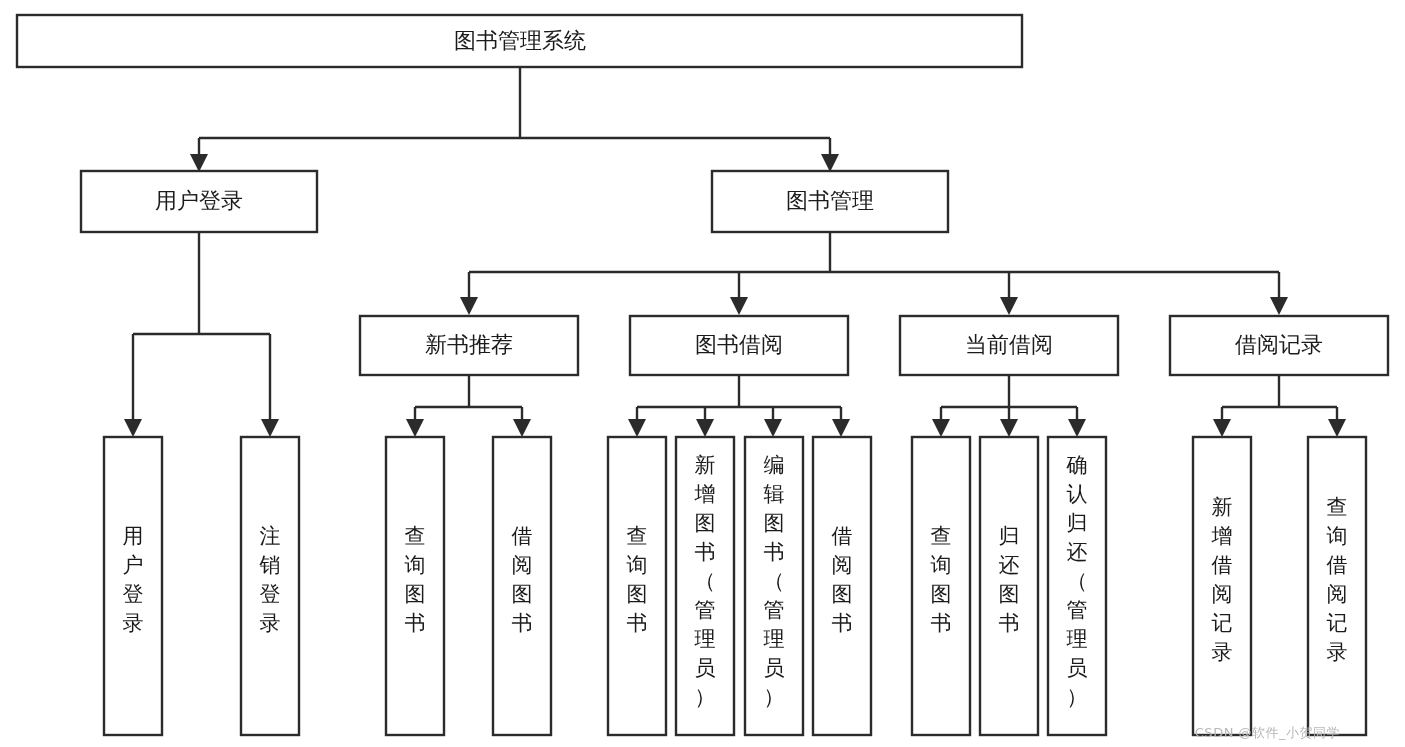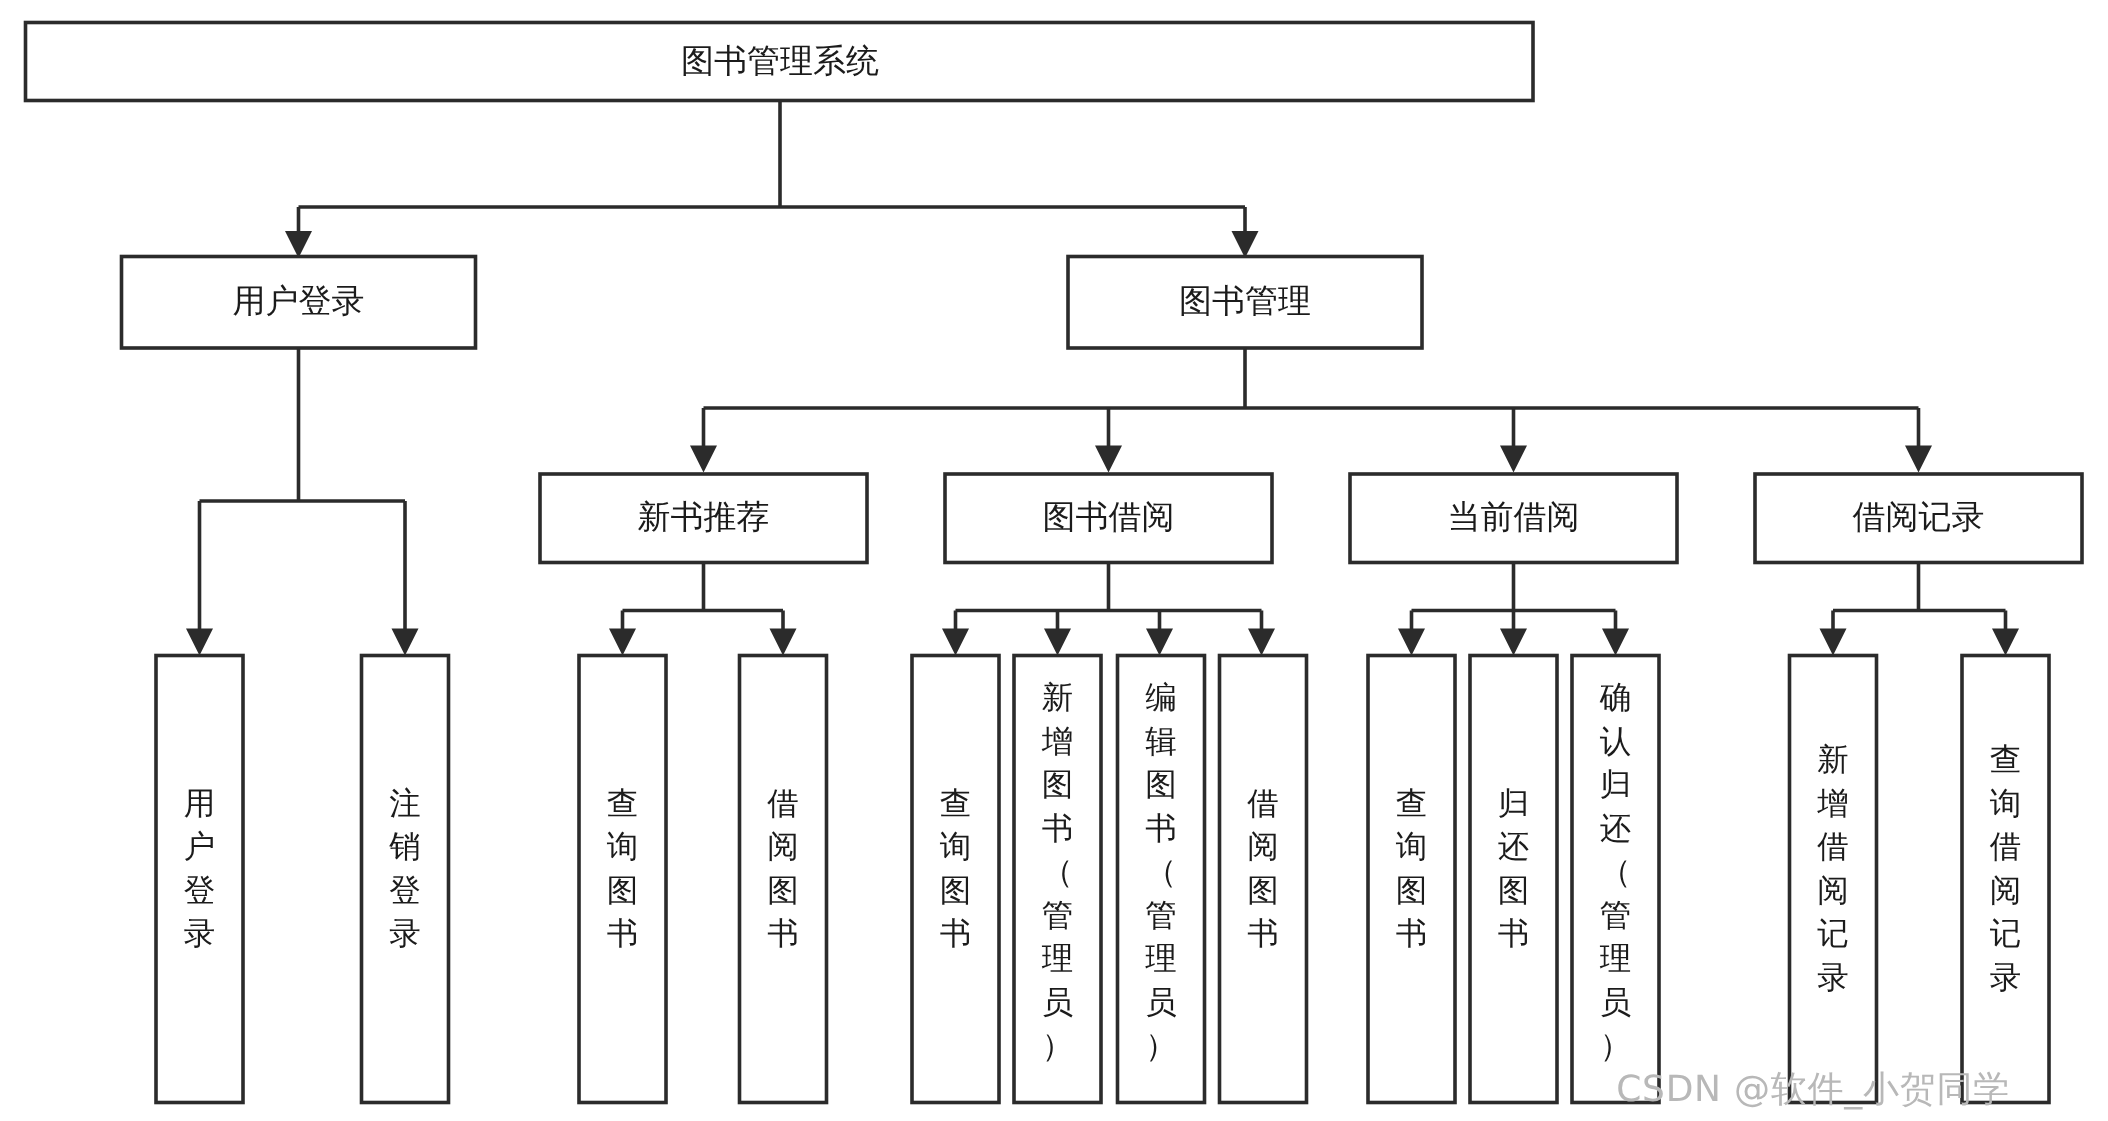--- a/index.html
+++ b/index.html
@@ -54,21 +54,21 @@
     fill: #1b1b1b;
     font-family: "DejaVu Sans", "Liberation Sans", sans-serif;
     font-size: 21px;
     text-anchor: middle;
   }
   .watermark {
     position: absolute;
     right: 8px;
     bottom: 5px;
     font-family: "DejaVu Sans", "Liberation Sans", sans-serif;
-    font-size: 24px;
+    font-size: 13px;
     color: #b8b8b8;
     letter-spacing: 0.5px;
     white-space: nowrap;
     pointer-events: none;
     margin-left: 25px;
   }
 </style>
 </head>
 <body>
 

